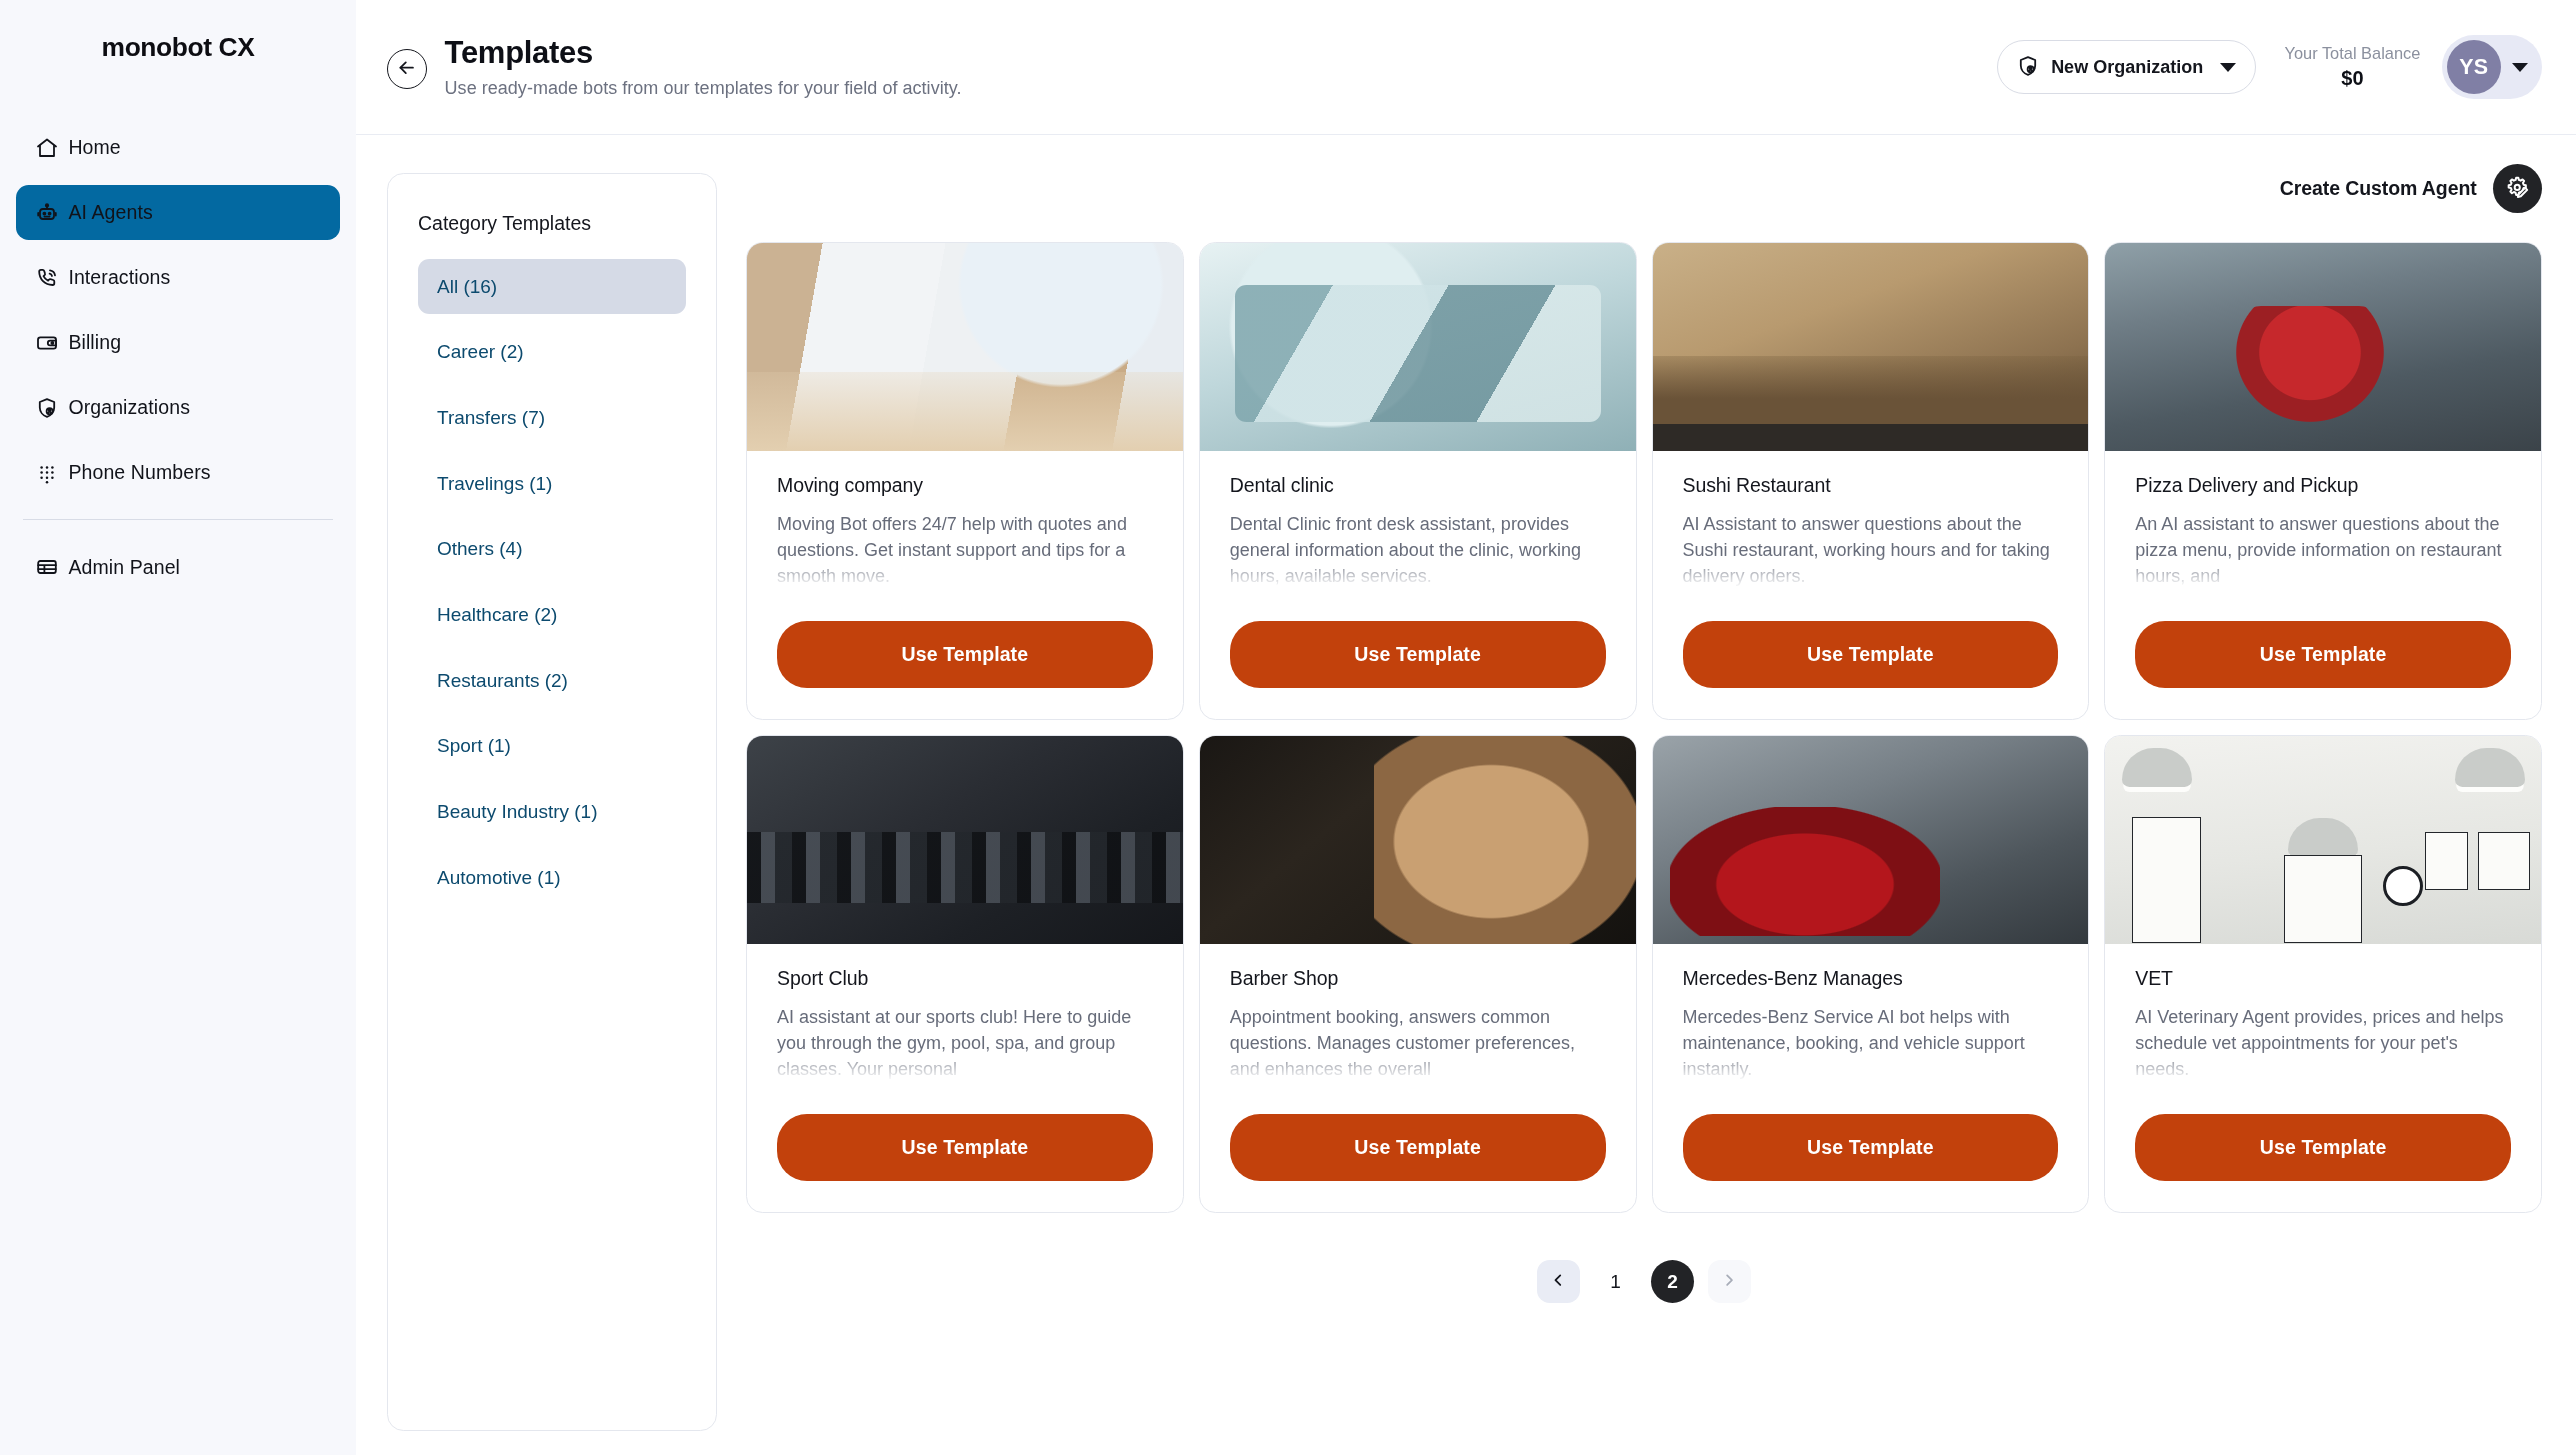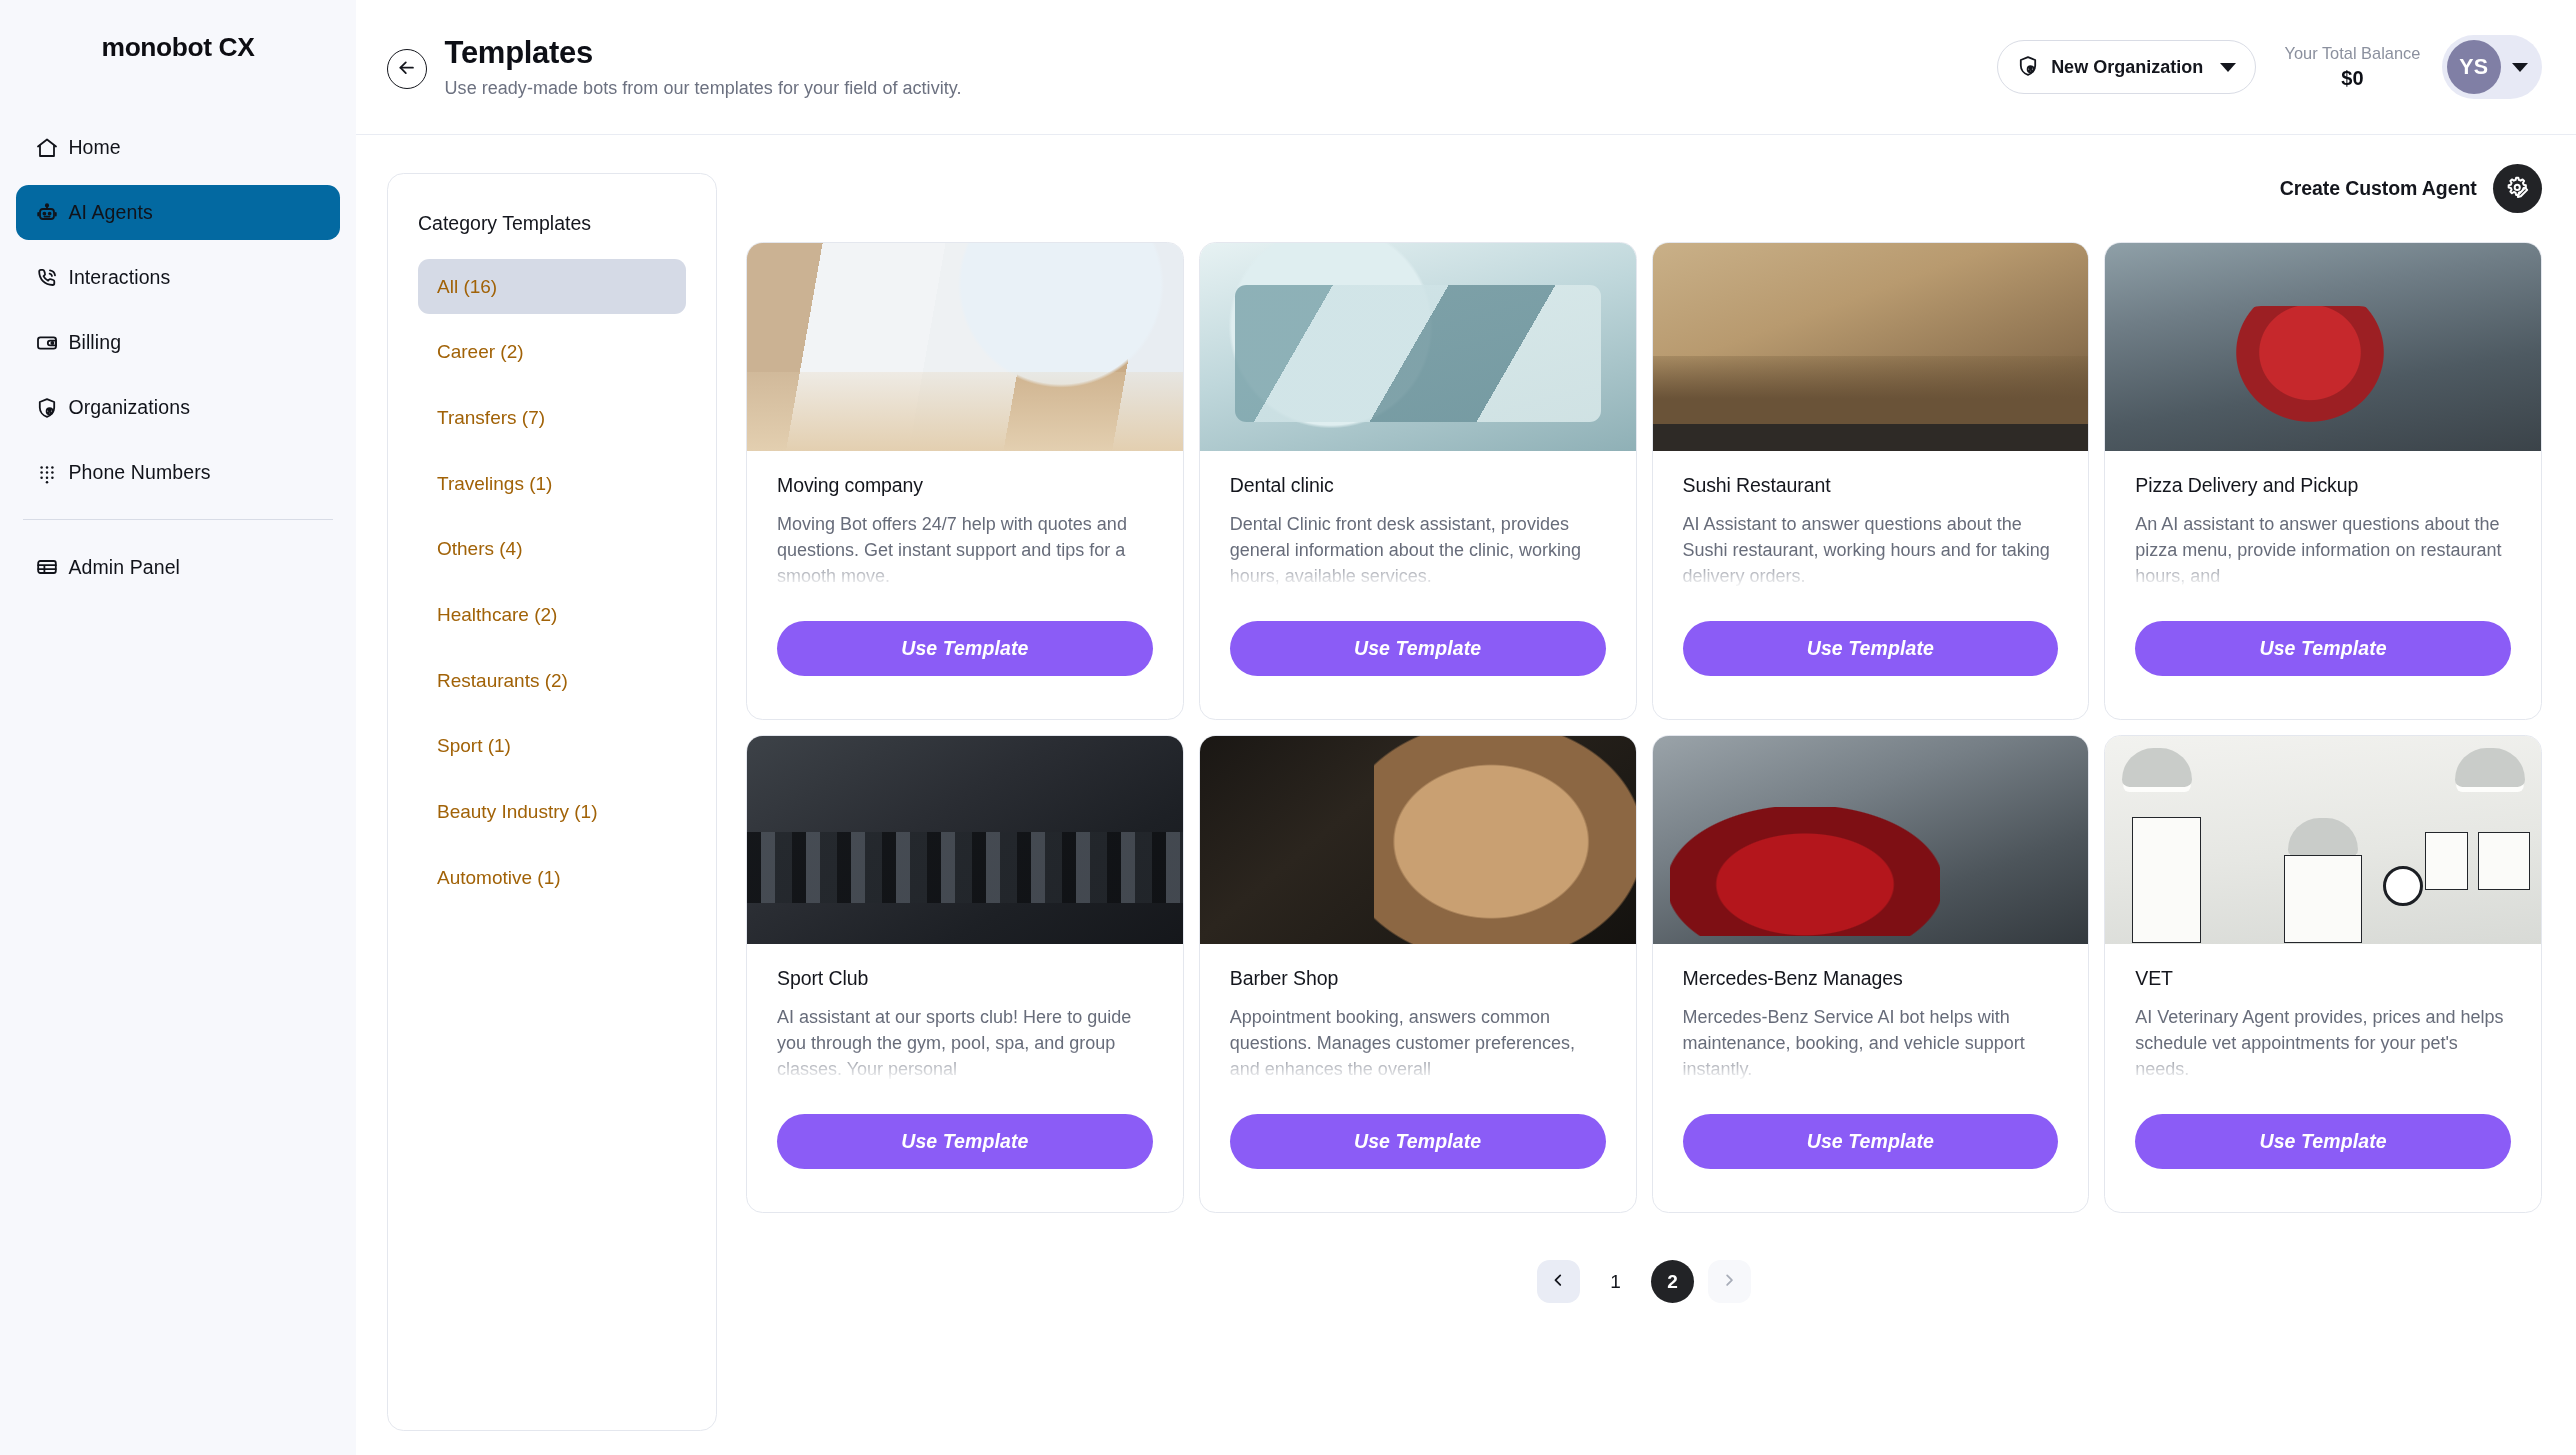--- a/index.html
+++ b/index.html
@@ -109,21 +109,21 @@
     border: 0.6px solid #e4e7ee; border-radius: 16.4px;
     background: #fff;
     height: 1258px;
     padding: 38px 0 0 0;
   }
   .cat-title { font-size: 19.5px; color: #14161d; padding: 0 30px 0 30px; margin-bottom: 24px; }
   .cat-list { padding: 0 30px; }
   .cat-item {
     height: 55px; display: flex; align-items: center;
     padding: 0 19px; border-radius: 11.3px;
-    font-size: 19px; color: #a16207; cursor: pointer;
+    font-size: 19px; color: #0c4a6e; cursor: pointer;
     margin-bottom: 10.7px;
   }
   .cat-item.active { background: #d5dae6; }
 
   .cards-area { flex: 1 1 auto; padding-left: 29px; position: relative; }
   .create-row {
     display: flex; align-items: center; justify-content: flex-end;
     margin-bottom: 29px; margin-top: -8.8px;
   }
   .create-label { font-size: 19.5px; font-weight: 700; color: #14161d; letter-spacing: -0.1px; }
@@ -155,28 +155,27 @@
   .card-desc {
     font-size: 18px; line-height: 1.45; color: #676c7a;
   }
   .card-desc-fade {
     position: absolute; left: 0; right: 0; bottom: 0; height: 49px;
     background: linear-gradient(to bottom, rgba(255,255,255,0) 0%, rgba(255,255,255,.92) 62%, #fff 100%);
     pointer-events: none;
   }
   .use-btn {
     margin: 17.6px 0 28px 0;
-    height: 55px;
-    background: #8b5cf6; color: #fff;
+    height: 67px;
+    background: #c2410c; color: #fff;
     border: none; border-radius: 30px;
     font-size: 19.5px; font-weight: 700;
     font-family: inherit;
     cursor: pointer;
     letter-spacing: 0.1px;
-    font-style: italic;
   }
 
   
   .pager {
     display: flex; align-items: center; justify-content: center;
     gap: 14px; margin-top: 47px;
   }
   .pg-btn {
     width: 43px; height: 43px; border-radius: 12.6px;
     background: #e9ecf5; border: none;

